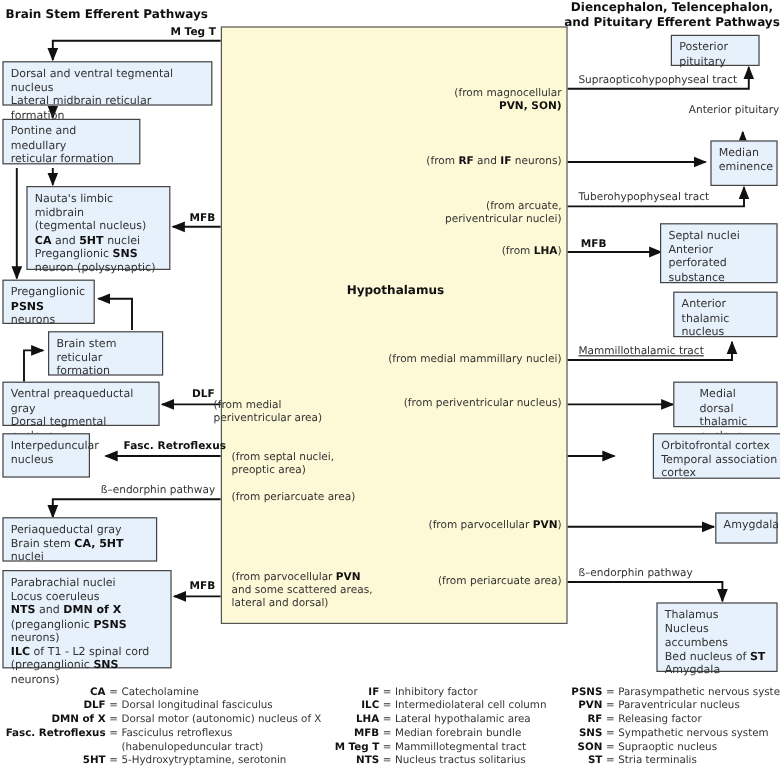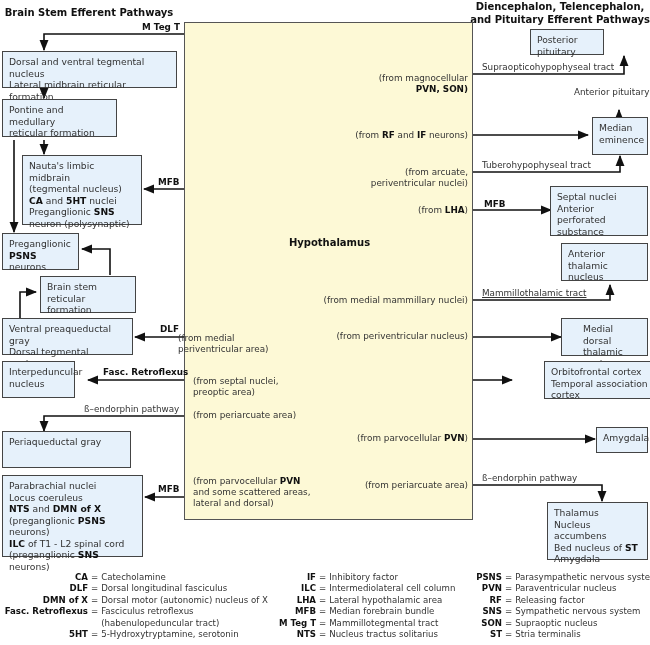--- a/index.html
+++ b/index.html
@@ -137,31 +137,32 @@
 <div class="box" style="left:2px;top:318px;width:131px;height:37px;">
   <div>Ventral preaqueductal gray</div>
   <div>Dorsal tegmental nucleus</div>
 </div>
 <div class="box" style="left:2px;top:361px;width:73px;height:37px;">
   <div>Interpeduncular</div>
   <div>nucleus</div>
 </div>
 <div class="box" style="left:2px;top:431px;width:129px;height:37px;">
   <div>Periaqueductal gray</div>
+  <div>Brain stem <b>CA, 5HT</b> nuclei</div>
 </div>
 <div class="box" style="left:2px;top:475px;width:141px;height:82px;">
   <div>Parabrachial nuclei</div>
   <div>Locus coeruleus</div>
   <div><b>NTS</b> and <b>DMN of X</b></div>
   <div>(preganglionic <b>PSNS</b> neurons)</div>
   <div><b>ILC</b> of T1 - L2 spinal cord</div>
   <div>(preganglionic <b>SNS</b> neurons)</div>
 </div>
 
-<div class="box" style="left:530px;top:29px;width:74px;height:26px;">
+<div class="box" style="left:559px;top:29px;width:74px;height:26px;">
   <div>Posterior pituitary</div>
 </div>
 <div class="box" style="left:592px;top:117px;width:56px;height:38px;">
   <div>Median</div>
   <div>eminence</div>
 </div>
 <div class="box" style="left:550px;top:186px;width:98px;height:50px;">
   <div>Septal nuclei</div>
   <div>Anterior perforated</div>
   <div>substance</div>

